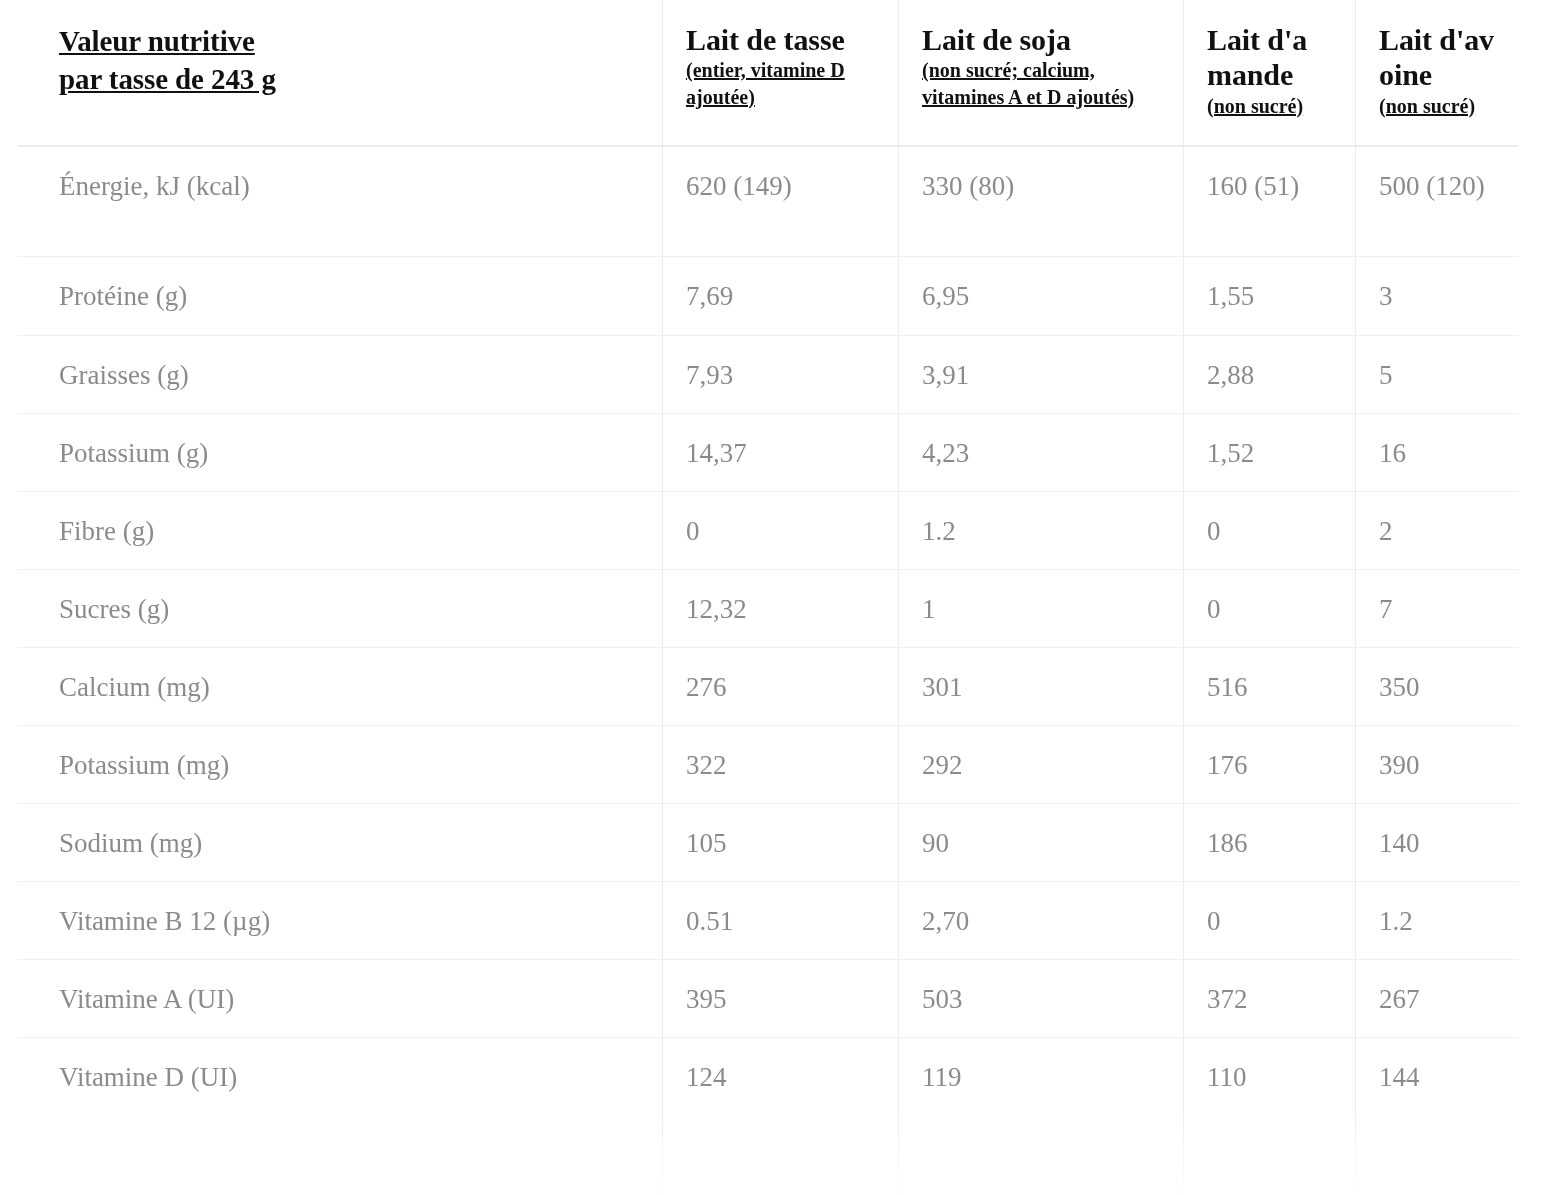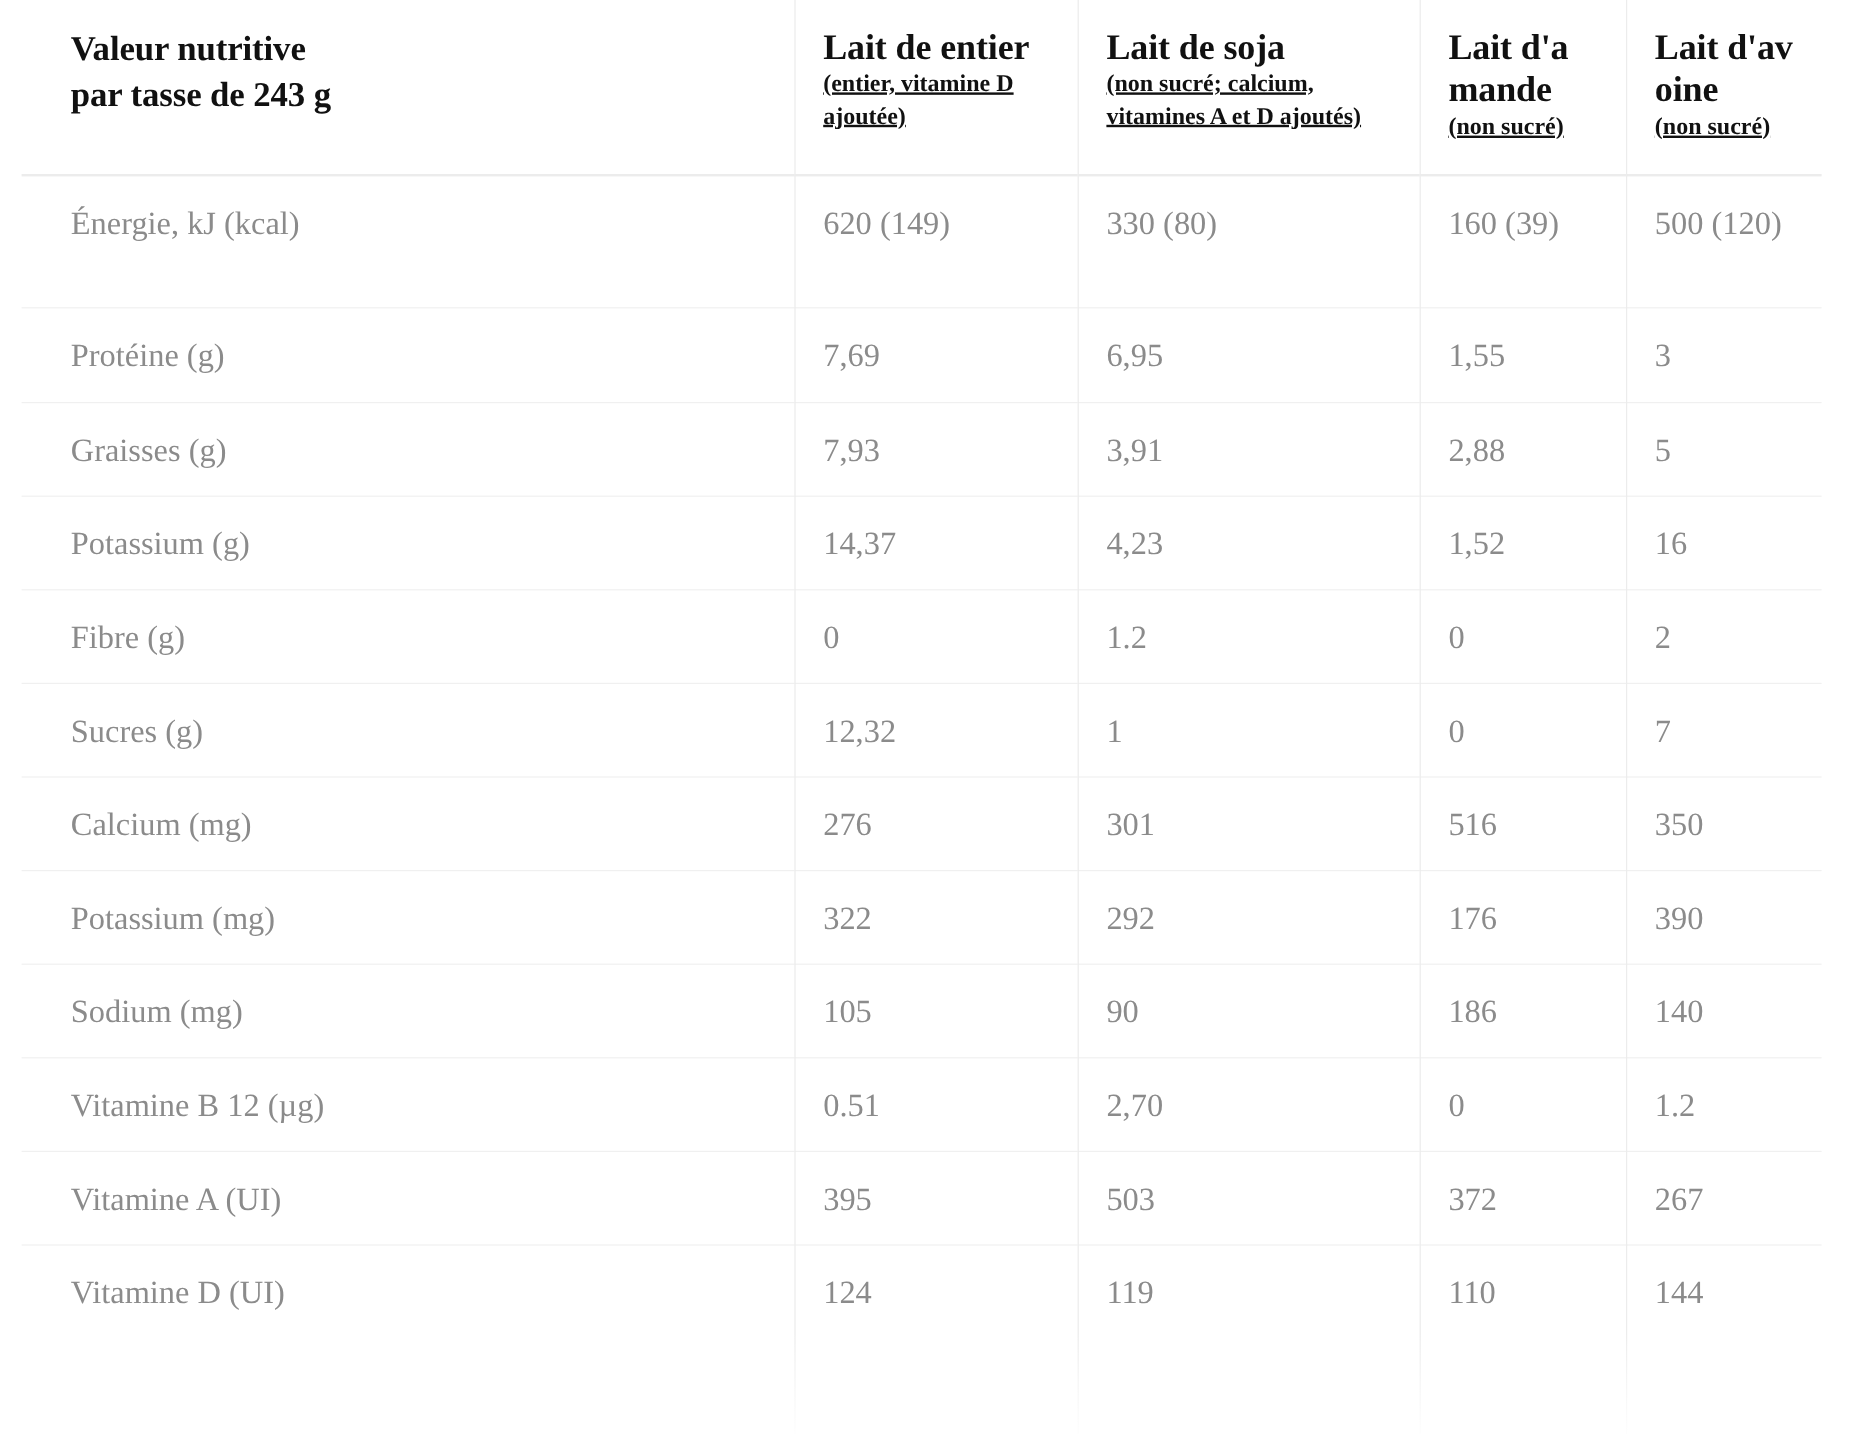--- a/index.html
+++ b/index.html
@@ -46,20 +46,21 @@
     border-bottom: 2px solid #ececec;
     color: #111111;
     font-weight: bold;
   }
   thead th .hd-inner {
     padding: 22px 24px 26px 24px;
     box-sizing: border-box;
   }
   thead th.col-label .hd-inner {
     padding: 22px 24px 26px 41px;
+    text-decoration: underline;
   }
   .hd-main {
     display: block;
     font-size: 30px;
     line-height: 1.18;
     letter-spacing: -0.1px;
   }
   .hd-sub {
     display: block;
     font-size: 20px;
@@ -146,21 +147,21 @@
     </colgroup>
     <thead>
       <tr>
           <th class="col-label">
             <div class="hd-inner">
               <span class="hd-main">Valeur nutritive<br>par tasse de 243 g</span>
             </div>
           </th>
           <th class="col-cow">
             <div class="hd-inner">
-              <span class="hd-main">Lait de entier</span>
+              <span class="hd-main">Lait de tasse</span>
               <span class="hd-sub">(entier, vitamine D ajoutée)</span>
             </div>
           </th>
           <th class="col-soy">
             <div class="hd-inner">
               <span class="hd-main">Lait de soja</span>
               <span class="hd-sub">(non sucré; calcium, vitamines A et D ajoutés)</span>
             </div>
           </th>
           <th class="col-almond">
@@ -182,21 +183,21 @@
           <td class="col-label">
             <div class="cell-inner">Énergie, kJ (kcal)</div>
           </td>
           <td class="col-cow">
             <div class="cell-inner">620 (149)</div>
           </td>
           <td class="col-soy">
             <div class="cell-inner">330 (80)</div>
           </td>
           <td class="col-almond">
-            <div class="cell-inner">160 (39)</div>
+            <div class="cell-inner">160 (51)</div>
           </td>
           <td class="col-oat">
             <div class="cell-inner">500 (120)</div>
           </td>
         </tr>
         <tr>
           <td class="col-label">
             <div class="cell-inner">Protéine (g)</div>
           </td>
           <td class="col-cow">

